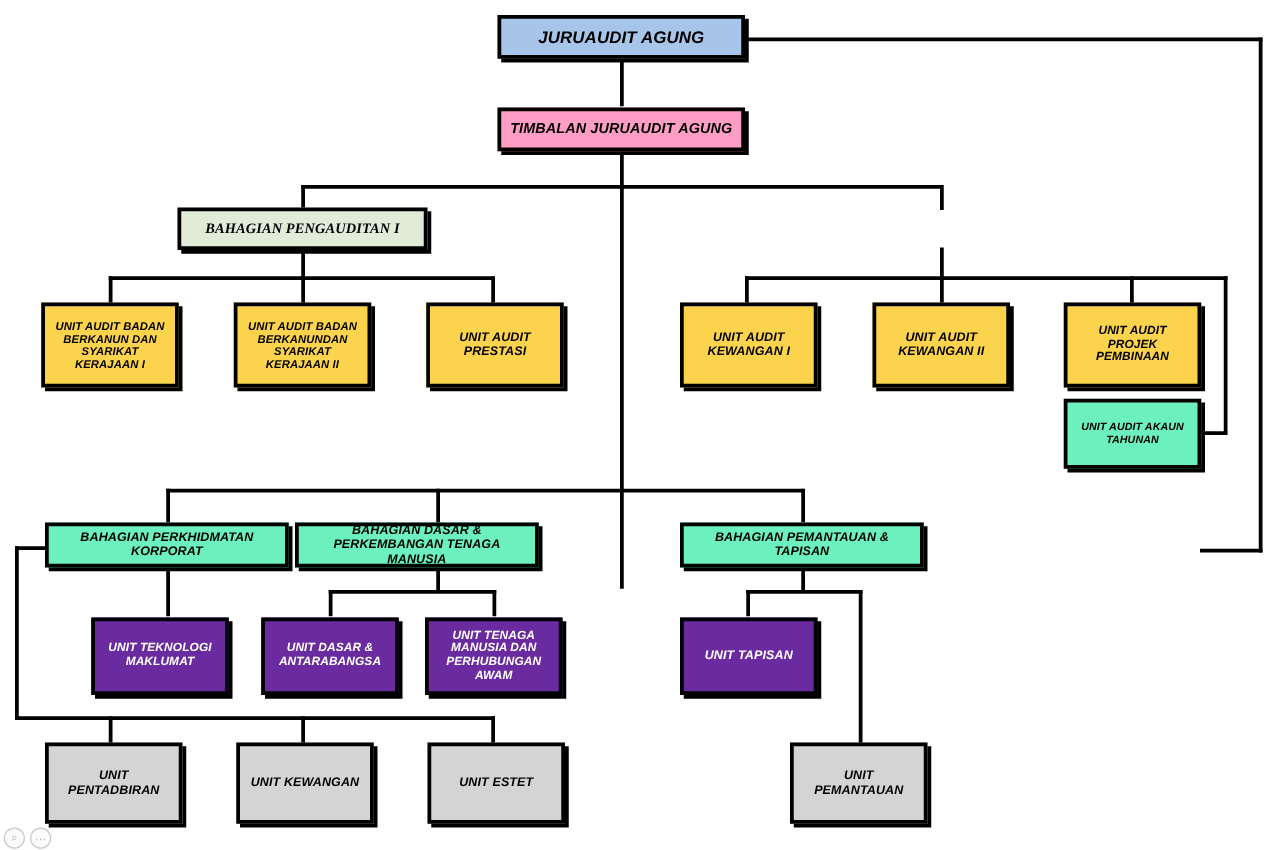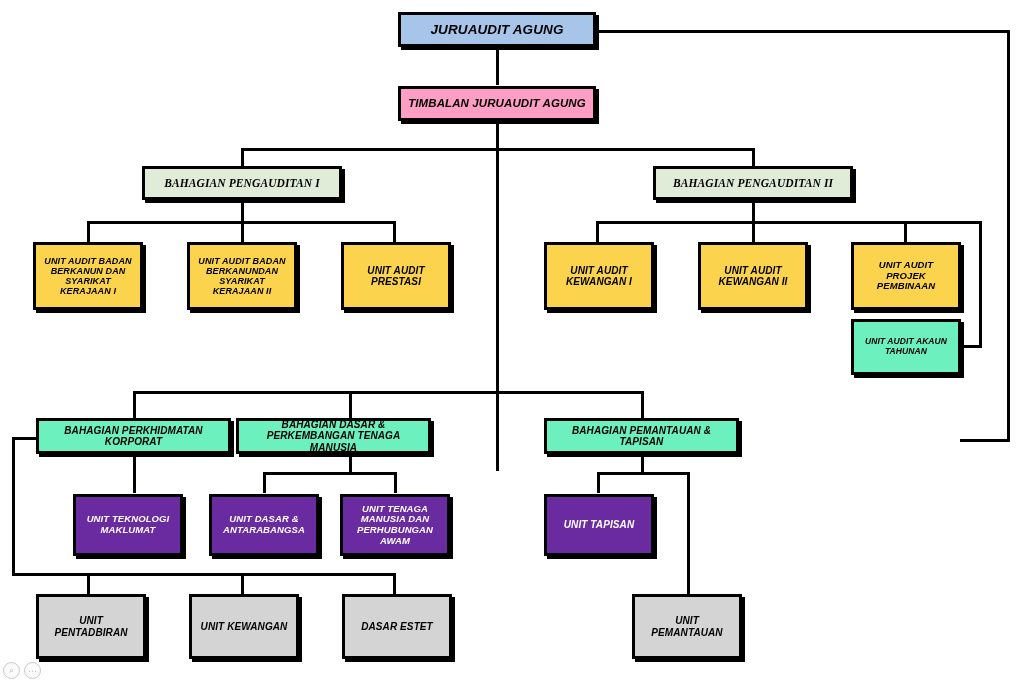--- a/index.html
+++ b/index.html
@@ -103,23 +103,20 @@
   </div>
 
   <div class="node c-pink" style="left:398px;top:86px;width:198px;height:35px;font-size:11.5px;">
     <span>TIMBALAN JURUAUDIT AGUNG</span>
   </div>
 
   <div class="node c-sage" style="left:142px;top:166px;width:200px;height:34px;font-size:11.5px;">
     <span>BAHAGIAN PENGAUDITAN I</span>
   </div>
 
-  <div class="node c-sage" style="left:653px;top:166px;width:200px;height:34px;font-size:11.5px;">
-    <span>BAHAGIAN PENGAUDITAN II</span>
-  </div>
 
   <div class="node c-yellow" style="left:33px;top:242px;width:110px;height:68px;font-size:9px;">
     <span>UNIT AUDIT BADAN BERKANUN DAN SYARIKAT KERAJAAN I</span>
   </div>
 
   <div class="node c-yellow" style="left:187px;top:242px;width:110px;height:68px;font-size:9px;">
     <span>UNIT AUDIT BADAN BERKANUNDAN SYARIKAT KERAJAAN II</span>
   </div>
 
   <div class="node c-yellow" style="left:341px;top:242px;width:110px;height:68px;font-size:10px;">
@@ -173,21 +170,21 @@
 
   <div class="node c-gray" style="left:36px;top:594px;width:110px;height:65px;font-size:10px;">
     <span>UNIT PENTADBIRAN</span>
   </div>
 
   <div class="node c-gray" style="left:189px;top:594px;width:110px;height:65px;font-size:10px;">
     <span>UNIT KEWANGAN</span>
   </div>
 
   <div class="node c-gray" style="left:342px;top:594px;width:110px;height:65px;font-size:10px;">
-    <span>DASAR ESTET</span>
+    <span>UNIT ESTET</span>
   </div>
 
   <div class="node c-gray" style="left:632px;top:594px;width:110px;height:65px;font-size:10px;">
     <span>UNIT PEMANTAUAN</span>
   </div>
 
   <div class="wm" style="left:3px;top:662px;width:15px;height:15px;">
     <span>⌕</span>
   </div>
   <div class="wm" style="left:24px;top:662px;width:15px;height:15px;">

